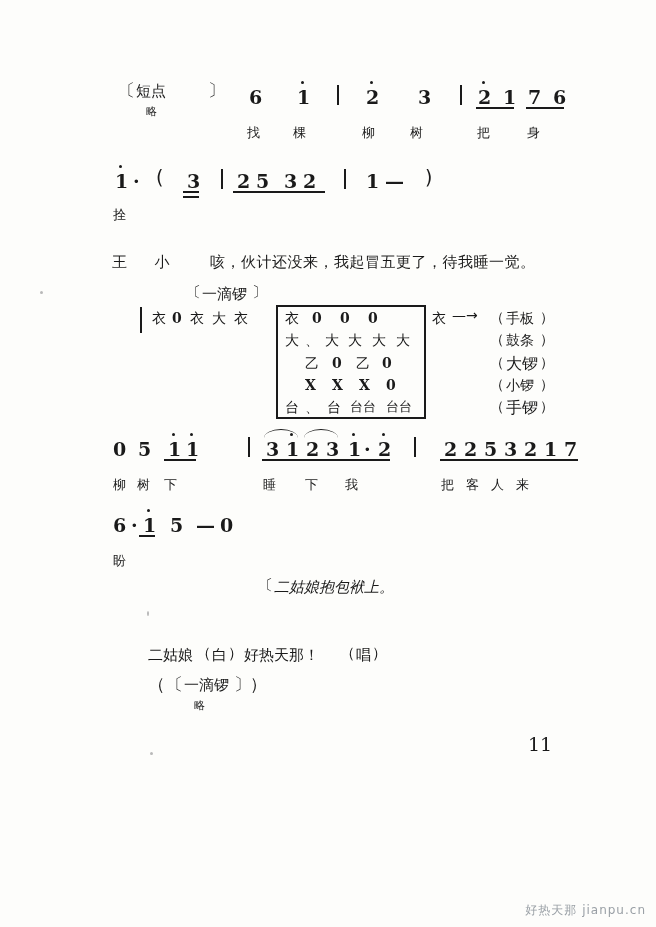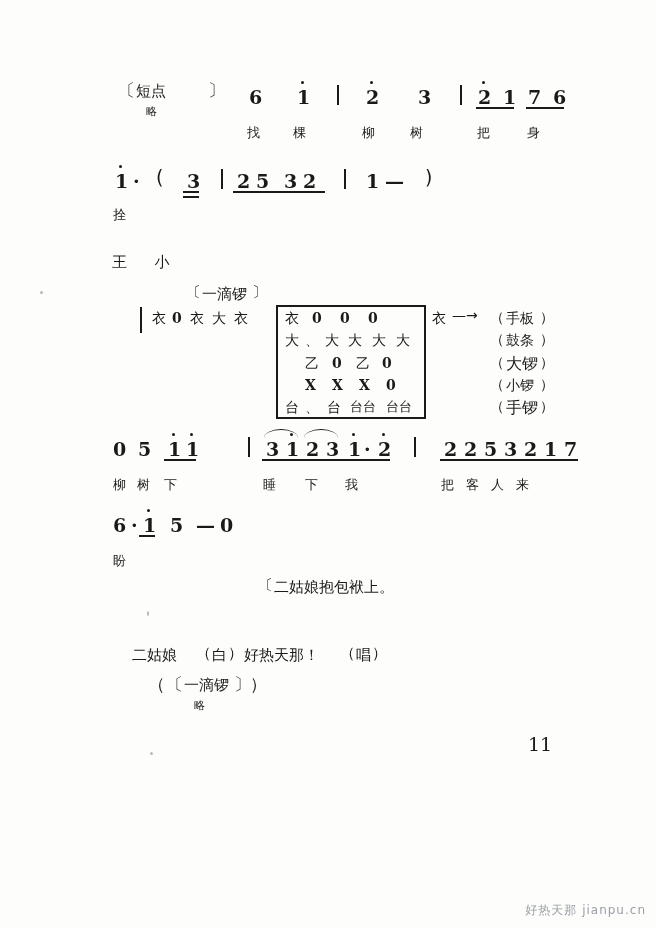--- a/index.html
+++ b/index.html
@@ -134,20 +134,21 @@
   <span class="t num" style="left:303px; top:172px; font-size:19px;">2</span>
   <div class="beam" style="left:233px; top:191px; width:92px;"></div>
   <div class="barline" style="left:344px; top:169px; height:20px;"></div>
   <span class="t num" style="left:366px; top:172px; font-size:19px;">1</span>
   <span class="t num" style="left:385px; top:172px; font-size:19px;">—</span>
   <span class="t cn" style="left:425px; top:168px; font-size:19px;">)</span>
 
   <span class="t cn lyr" style="left:113px; top:208px;">拴</span>
 
   <span class="t cn" style="left:112px; top:255px; font-size:15px; letter-spacing:6px;">王  小</span>
+  <span class="t cn" style="left:210px; top:255px; font-size:15px; letter-spacing:0.5px;">咳，伙计还没来，我起冒五更了，待我睡一觉。</span>
 
   <span class="t cn" style="left:186px; top:285px; font-size:15px;">〔</span>
   <span class="t cn" style="left:202px; top:287px; font-size:15px;">一滴锣</span>
   <span class="t cn" style="left:252px; top:285px; font-size:15px;">〕</span>
 
   <div class="vline" style="left:140px; top:307px; height:26px;"></div>
 
   <div class="vline" style="left:276px; top:305px; height:112px;"></div>
   <div class="vline" style="left:424px; top:305px; height:112px;"></div>
   <div class="hline" style="left:276px; top:305px; width:150px;"></div>
@@ -251,23 +252,23 @@
   <span class="t num" style="left:131px; top:516px; font-size:19px;">·</span>
   <span class="t num" style="left:143px; top:516px; font-size:19px;">1</span>
   <div class="dotabove" style="left:147px; top:509px;"></div>
   <div class="beam" style="left:139px; top:535px; width:16px;"></div>
   <span class="t num" style="left:170px; top:516px; font-size:19px;">5</span>
   <span class="t num" style="left:196px; top:516px; font-size:19px;">—</span>
   <span class="t num" style="left:220px; top:516px; font-size:19px;">0</span>
   <span class="t cn lyr" style="left:113px; top:554px;">盼</span>
 
   <span class="t cn" style="left:258px; top:578px; font-size:15px;">〔</span>
-  <span class="t cn" style="left:274px; top:580px; font-size:15px;">二姑娘抱包袱上。</span>
-
-  <span class="t cn" style="left:132px; top:648px; font-size:15px;">二姑娘</span>
+  <span class="t cn" style="left:274px; top:580px; font-size:15px;font-style:italic;">二姑娘抱包袱上。</span>
+
+  <span class="t cn" style="left:148px; top:648px; font-size:15px;">二姑娘</span>
   <span class="t cn" style="left:196px; top:646px; font-size:15px;">（</span>
   <span class="t cn" style="left:212px; top:648px; font-size:15px;">白</span>
   <span class="t cn" style="left:228px; top:646px; font-size:15px;">）</span>
   <span class="t cn" style="left:244px; top:648px; font-size:15px;">好热天那！</span>
   <span class="t cn" style="left:340px; top:646px; font-size:15px;">（</span>
   <span class="t cn" style="left:356px; top:648px; font-size:15px;">唱</span>
   <span class="t cn" style="left:372px; top:646px; font-size:15px;">）</span>
 
   <span class="t cn" style="left:148px; top:676px; font-size:17px;">（</span>
   <span class="t cn" style="left:166px; top:676px; font-size:17px;">〔</span>

